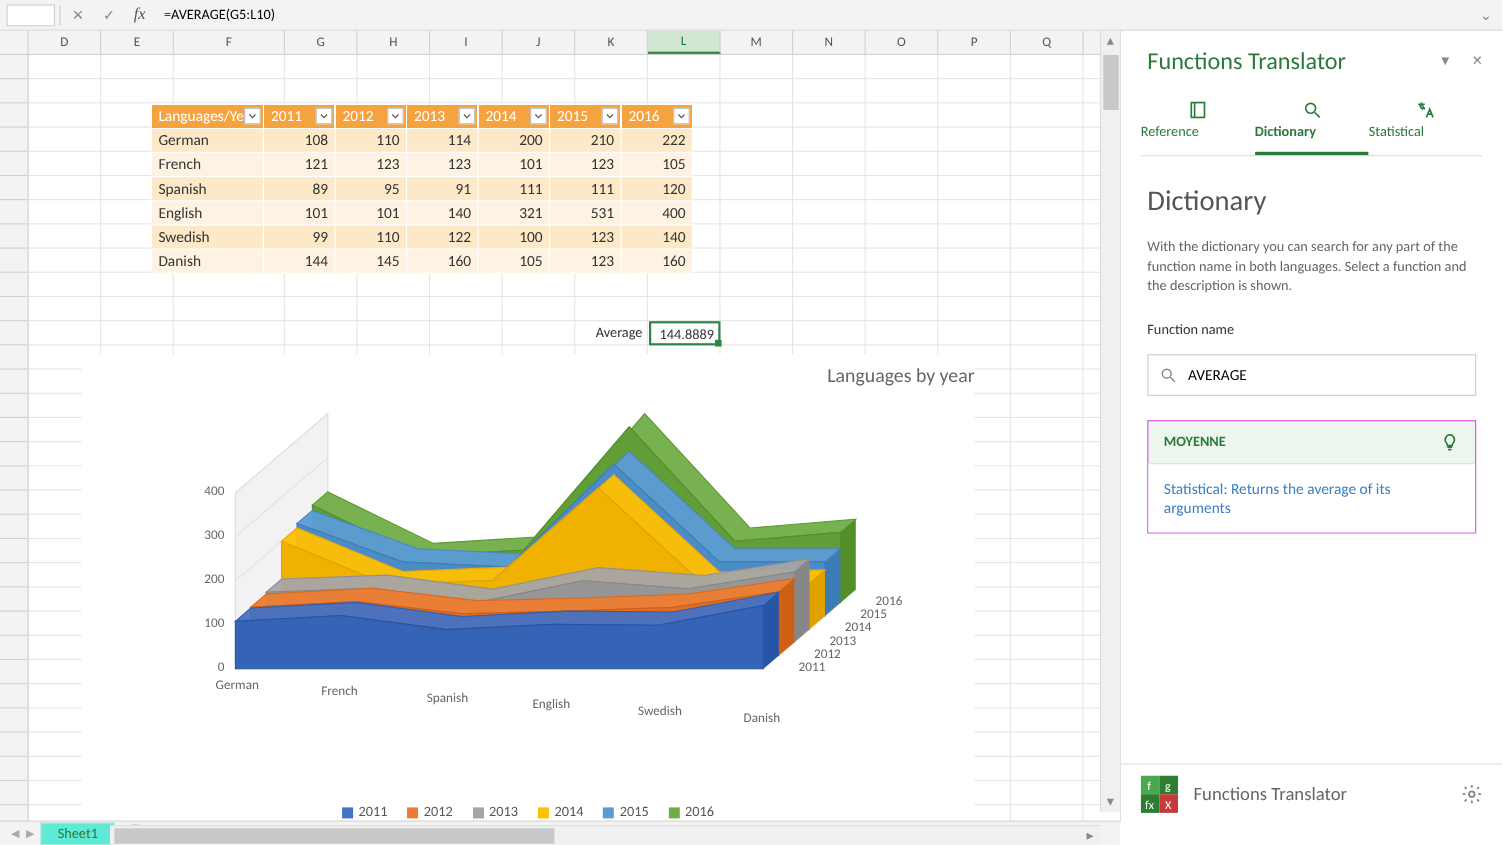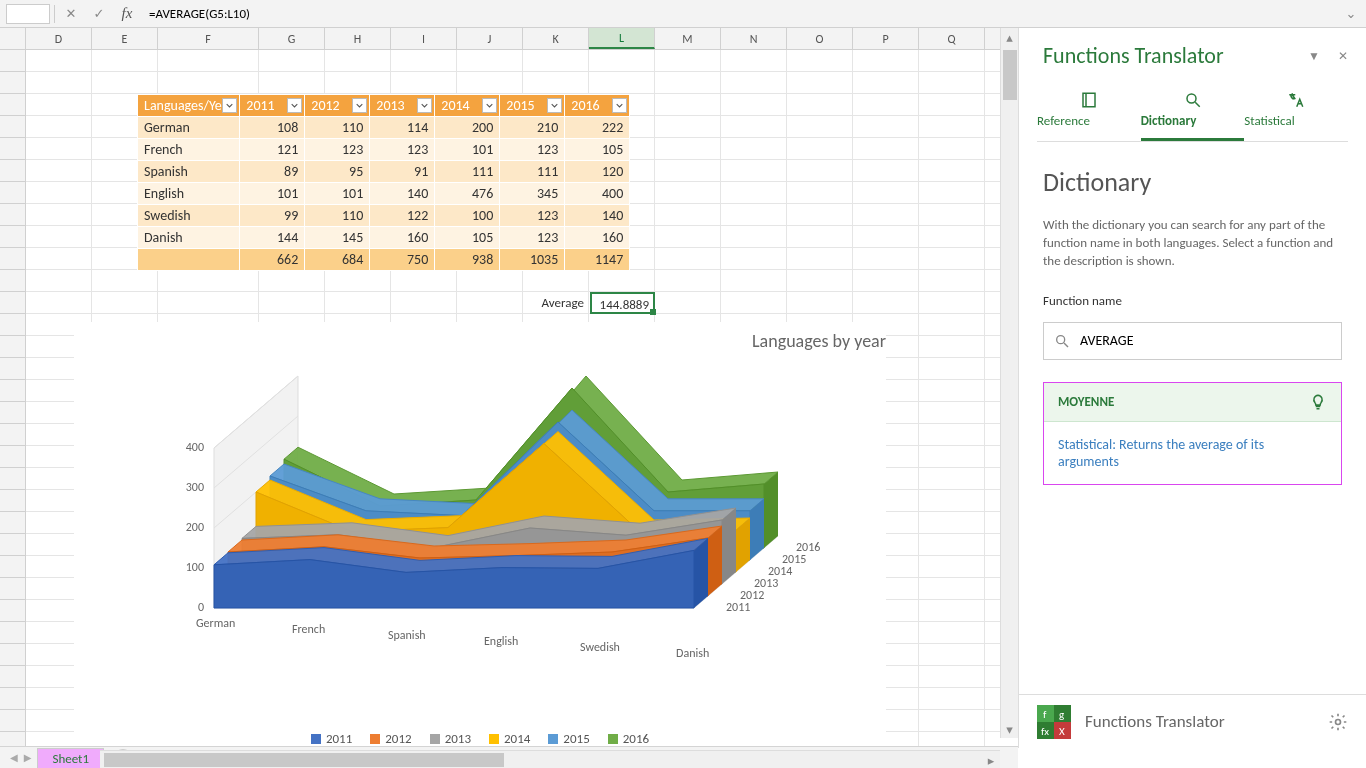--- a/index.html
+++ b/index.html
@@ -63,21 +63,21 @@
 .vscroll .up, .vscroll .down { height:18px; display:flex; align-items:center; justify-content:center; color:#888;}
 .vscroll .thumb { position:absolute; top:22px; left:2px; width:14px; height:50px; background:#c8c8c8;}
 .hscroll { position:absolute; left:100px; bottom:0; width:900px; height:18px; background:#f0f0f0; border-top:1px solid #ddd;}
 .hscroll .thumb { position:absolute; left:4px; top:2px; width:400px; height:14px; background:#c8c8c8;}
 .hscroll .lft, .hscroll .rgt { position:absolute; top:0; width:18px; height:18px; display:flex; align-items:center; justify-content:center; color:#888;}
 .hscroll .rgt { right:0;}
 
 
 .tabs { position:absolute; left:0; bottom:0; height:22px; width:1018px; background:#f3f3f3; border-top:1px solid #d4d4d4; display:flex; align-items:center; gap:6px; padding-left:10px;}
 .tabs .nav { color:#aaa; font-size:10px;}
-.tab { padding:2px 14px; background:#f0abfc; border:1px solid #ccc; border-bottom:none; color:#2b7a3b; font-size:13px;}
+.tab { padding:2px 14px; background:#5eead4; border:1px solid #ccc; border-bottom:none; color:#2b7a3b; font-size:13px;}
 .addtab { width:18px; height:18px; border:1px solid #ccc; border-radius:50%; display:flex; align-items:center; justify-content:center; color:#888; font-size:14px; margin-left:4px;}
 
 
 .panel { position:absolute; right:0; top:28px; width:348px; height:720px; background:#fff; border-left:1px solid #ddd; display:flex; flex-direction:column;}
 .panel-head { display:flex; align-items:center; justify-content:space-between; padding:14px 18px 8px 24px;}
 .panel-head h1 { font-weight:300; font-size:22px; color:#2b7a3b;}
 .panel-head .icns { display:flex; gap:18px; color:#888; font-size:12px;}
 .ptabs { display:flex; border-bottom:1px solid #ddd; margin:8px 18px 0 18px;}
 .ptab { flex:1; text-align:left; padding:6px 0 10px 0; color:#2b7a3b; font-size:13px;}
 .ptab .ico { display:block; margin:0 auto 4px auto; width:18px; height:18px;}
@@ -278,50 +278,41 @@
           <td>91</td>
           <td>111</td>
           <td>111</td>
           <td>120</td>
         </tr>
         <tr>
           <td>English</td>
           <td>101</td>
           <td>101</td>
           <td>140</td>
-          <td>476</td>
-          <td>345</td>
+          <td>321</td>
+          <td>531</td>
           <td>400</td>
         </tr>
         <tr>
           <td>Swedish</td>
           <td>99</td>
           <td>110</td>
           <td>122</td>
           <td>100</td>
           <td>123</td>
           <td>140</td>
         </tr>
         <tr>
           <td>Danish</td>
           <td>144</td>
           <td>145</td>
           <td>160</td>
           <td>105</td>
           <td>123</td>
           <td>160</td>
-        </tr>
-        <tr class="totals">
-          <td></td>
-          <td>662</td>
-          <td>684</td>
-          <td>750</td>
-          <td>938</td>
-          <td>1035</td>
-          <td>1147</td>
         </tr>
       </tbody>
   </table>
 
   <div class="avg-label">Average</div>
   <div class="avg-cell">144.8889</div>
 
   <div class="chart">
     <div class="chart-title">Languages by year</div>
     <svg id="chartsvg" width="812" height="360">

